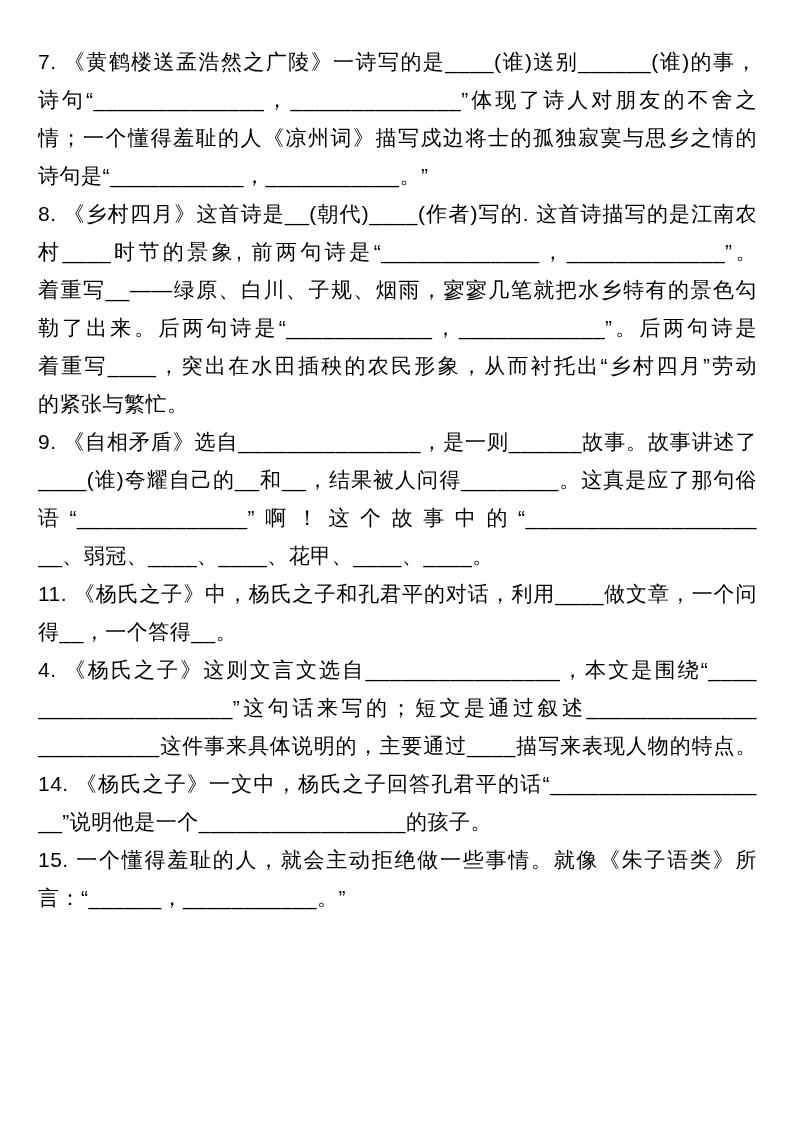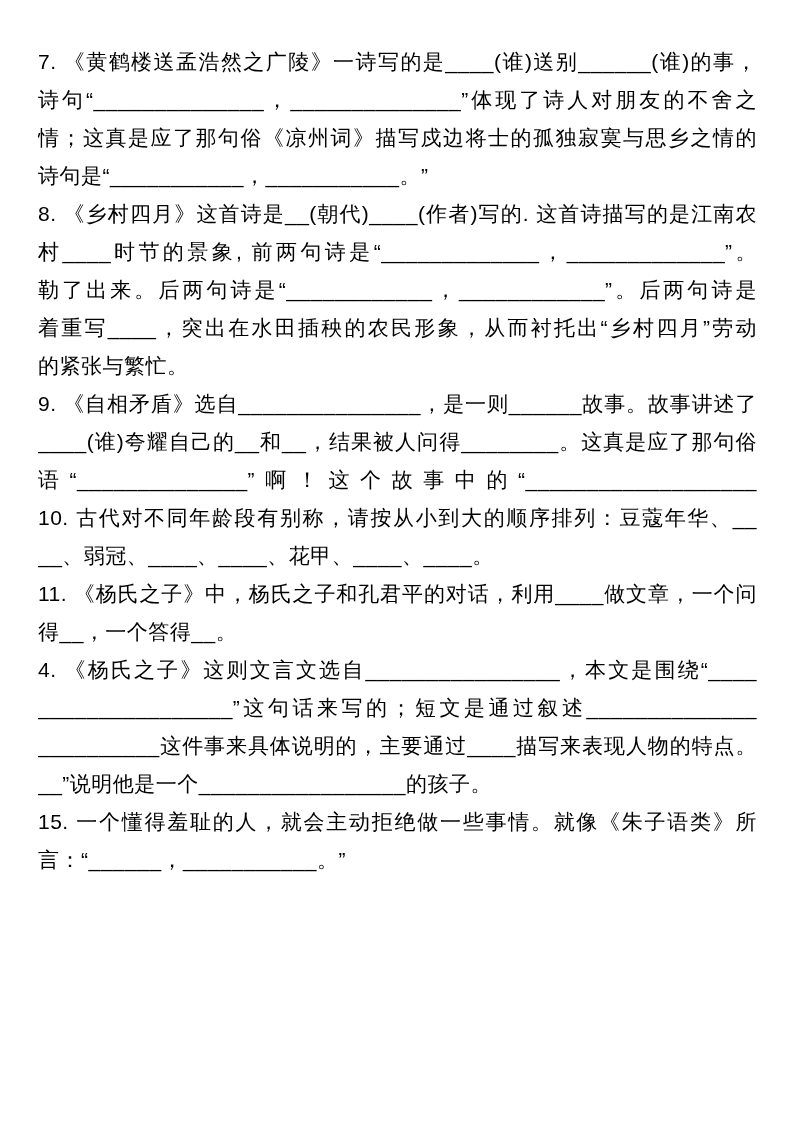--- a/index.html
+++ b/index.html
@@ -47,56 +47,57 @@
   }
 </style>
 </head>
 <body>
 
 <div class="page">
 
   <div class="question-item">
     <div class="line fill">7. 《黄鹤楼送孟浩然之广陵》一诗写的是____(谁)送别______(谁)的事，</div>
     <div class="line fill">诗句“______________，______________”体现了诗人对朋友的不舍之</div>
-    <div class="line fill">情；这真是应了那句俗《凉州词》描写戍边将士的孤独寂寞与思乡之情的</div>
+    <div class="line fill">情；一个懂得羞耻的人《凉州词》描写戍边将士的孤独寂寞与思乡之情的</div>
     <div class="line last">诗句是“___________，___________。”</div>
   </div>
 
   <div class="question-item">
     <div class="line fill">8. 《乡村四月》这首诗是__(朝代)____(作者)写的. 这首诗描写的是江南农</div>
     <div class="line fill">村____时节的景象, 前两句诗是“_____________，_____________”。</div>
+    <div class="line fill">着重写__——绿原、白川、子规、烟雨，寥寥几笔就把水乡特有的景色勾</div>
     <div class="line fill">勒了出来。后两句诗是“____________，____________”。后两句诗是</div>
     <div class="line fill">着重写____，突出在水田插秧的农民形象，从而衬托出“乡村四月”劳动</div>
     <div class="line last">的紧张与繁忙。</div>
   </div>
 
   <div class="question-item">
     <div class="line fill">9. 《自相矛盾》选自_______________，是一则______故事。故事讲述了</div>
     <div class="line fill">____(谁)夸耀自己的__和__，结果被人问得________。这真是应了那句俗</div>
     <div class="line fill">语“______________”啊！这个故事中的“___________________</div>
   </div>
 
   <div class="question-item">
-    <div class="line fill">10. 古代对不同年龄段有别称，请按从小到大的顺序排列：豆蔻年华、__</div>
     <div class="line last">__、弱冠、____、____、花甲、____、____。</div>
   </div>
 
   <div class="question-item">
     <div class="line fill">11. 《杨氏之子》中，杨氏之子和孔君平的对话，利用____做文章，一个问</div>
     <div class="line last">得__，一个答得__。</div>
   </div>
 
 
   <div class="question-item">
     <div class="line fill">4. 《杨氏之子》这则文言文选自________________，本文是围绕“____</div>
     <div class="line fill">________________”这句话来写的；短文是通过叙述______________</div>
     <div class="line fill">__________这件事来具体说明的，主要通过____描写来表现人物的特点。</div>
   </div>
 
   <div class="question-item">
+    <div class="line fill">14. 《杨氏之子》一文中，杨氏之子回答孔君平的话“_________________</div>
     <div class="line last">__”说明他是一个_________________的孩子。</div>
   </div>
 
   <div class="question-item">
     <div class="line fill">15. 一个懂得羞耻的人，就会主动拒绝做一些事情。就像《朱子语类》所</div>
     <div class="line last">言：“______，___________。”</div>
   </div>
 
 </div>
 

